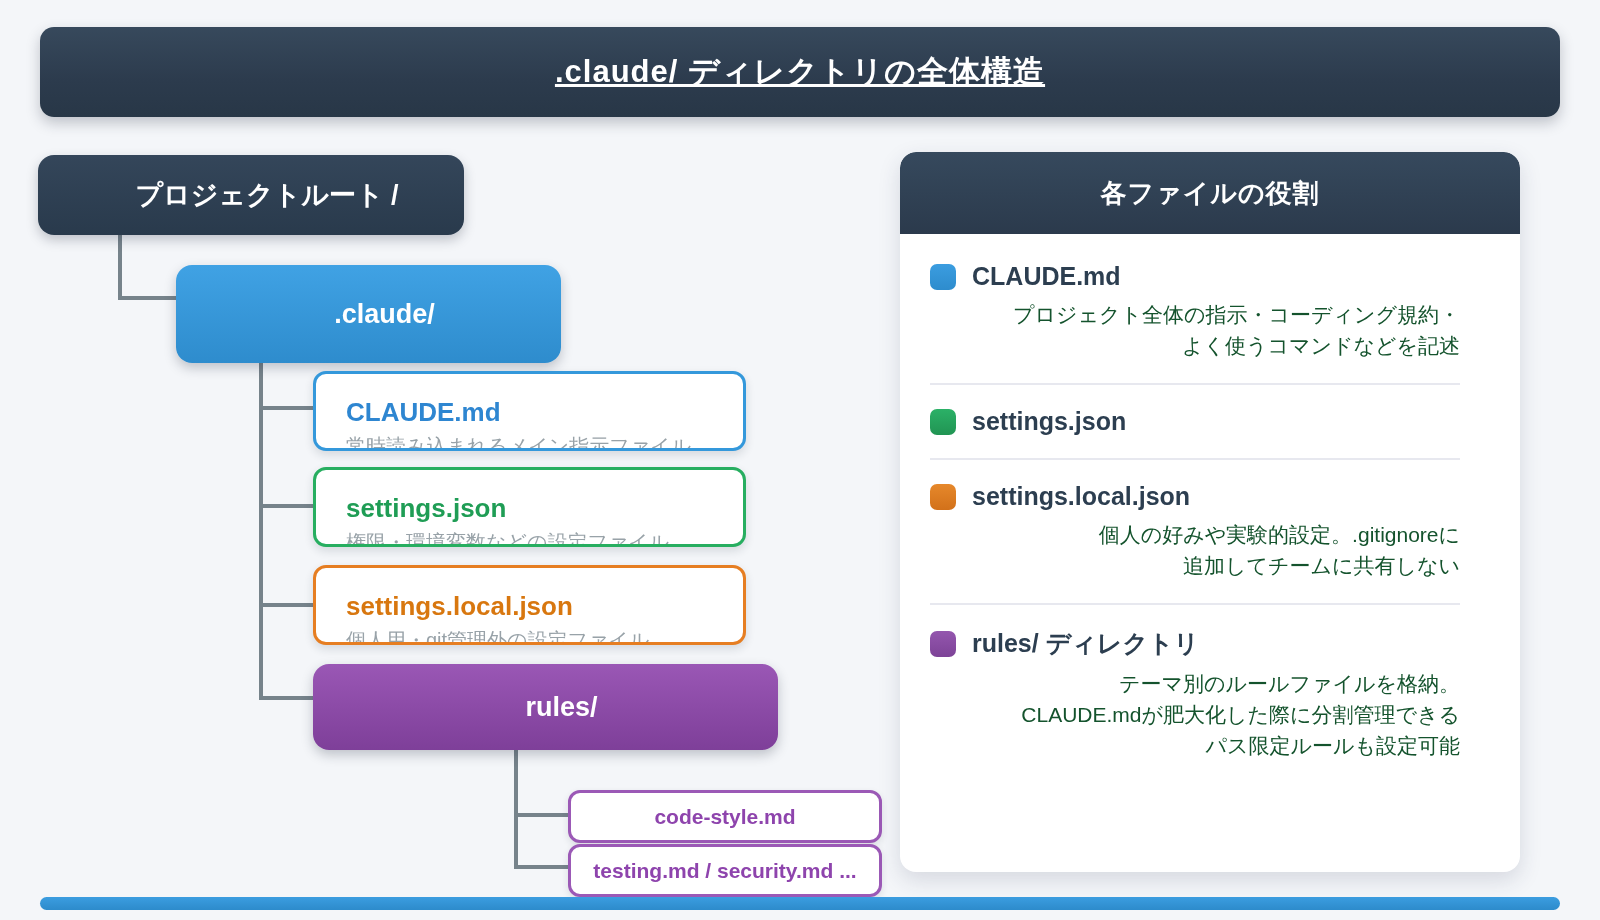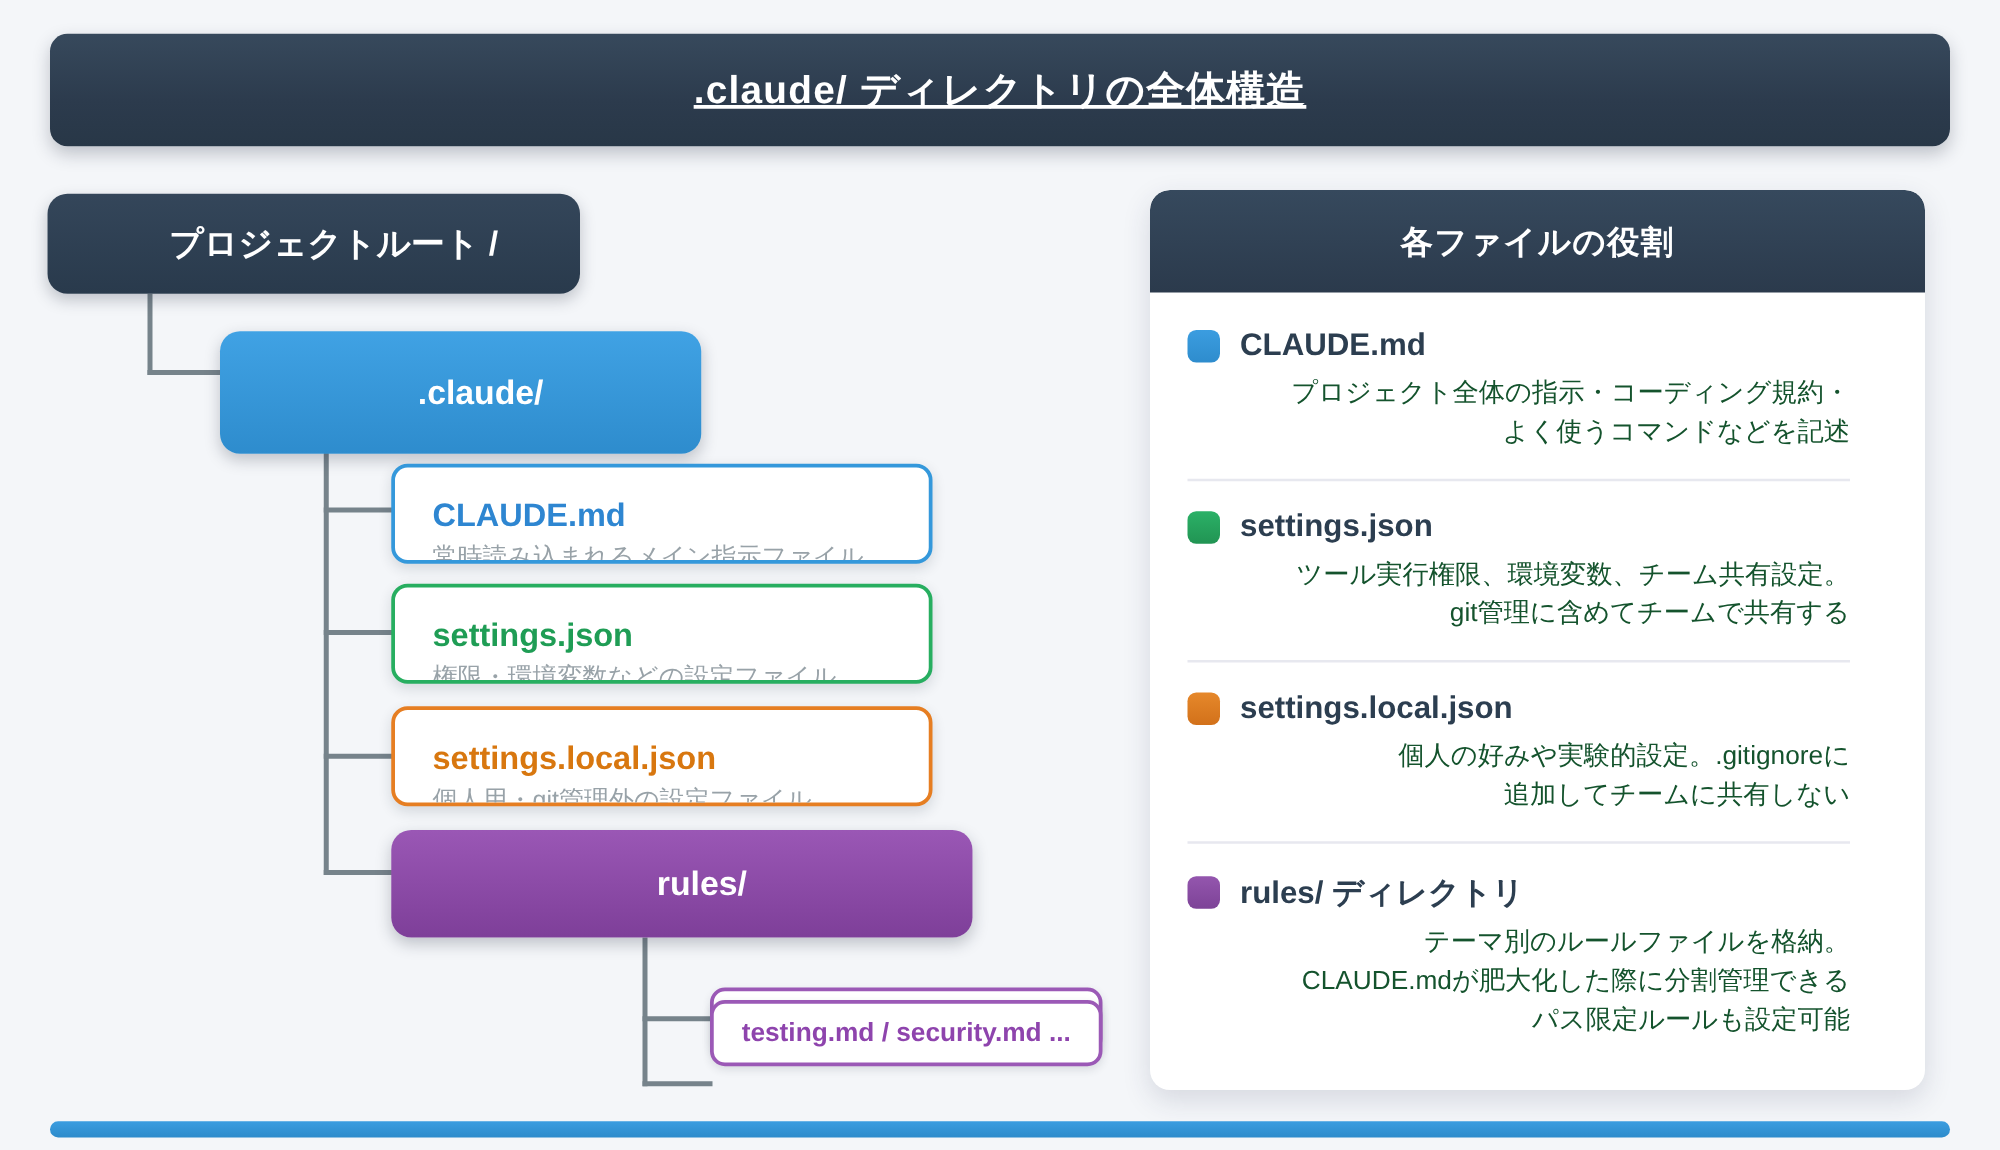--- a/index.html
+++ b/index.html
@@ -73,26 +73,26 @@
 
   
   .leafbox{
     position:absolute;left:568px;width:314px;height:53px;
     background:#ffffff;border:3px solid #9b59b6;border-radius:12px;
     box-sizing:border-box;display:flex;align-items:center;justify-content:center;
     box-shadow:0 3px 7px rgba(30,40,60,.12);
     font-weight:bold;
   }
   .lb1{top:790px;}
-  .lb2{top:800px;}
+  .lb2{top:844px;}
   .leafbox span{color:#8e44ad;font-size:21px;}
 
   
   .panel{
-    position:absolute;left:920px;top:152px;width:620px;height:720px;
+    position:absolute;left:900px;top:152px;width:620px;height:720px;
     background:#ffffff;border-radius:16px;
     box-shadow:0 8px 22px rgba(40,50,80,.15);
     overflow:hidden;
   }
   .panel-header{
     height:82px;border-radius:16px 16px 0 0;
     background:linear-gradient(180deg,#36495d 0%,#2b3a4c 100%);
     display:flex;align-items:center;justify-content:center;
   }
   .panel-header span{color:#fff;font-size:26px;font-weight:bold;letter-spacing:1px;}
@@ -187,22 +187,20 @@
 よく使うコマンドなどを記述</p>
       </section>
 
       <hr class="divider">
 
       <section class="legend-item">
         <div class="item-head">
           <span class="swatch sw-green"></span>
           <span class="item-name">settings.json</span>
         </div>
-        <p class="item-desc">ツール実行権限、環境変数、チーム共有設定。
-git管理に含めてチームで共有する</p>
       </section>
 
       <hr class="divider">
 
       <section class="legend-item">
         <div class="item-head">
           <span class="swatch sw-orange"></span>
           <span class="item-name">settings.local.json</span>
         </div>
         <p class="item-desc">個人の好みや実験的設定。.gitignoreに

